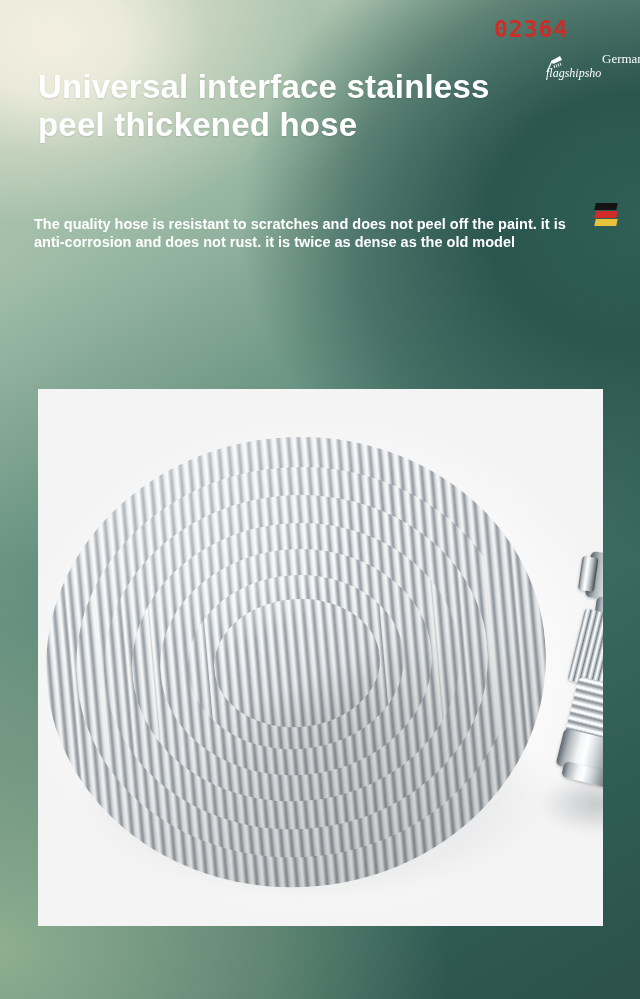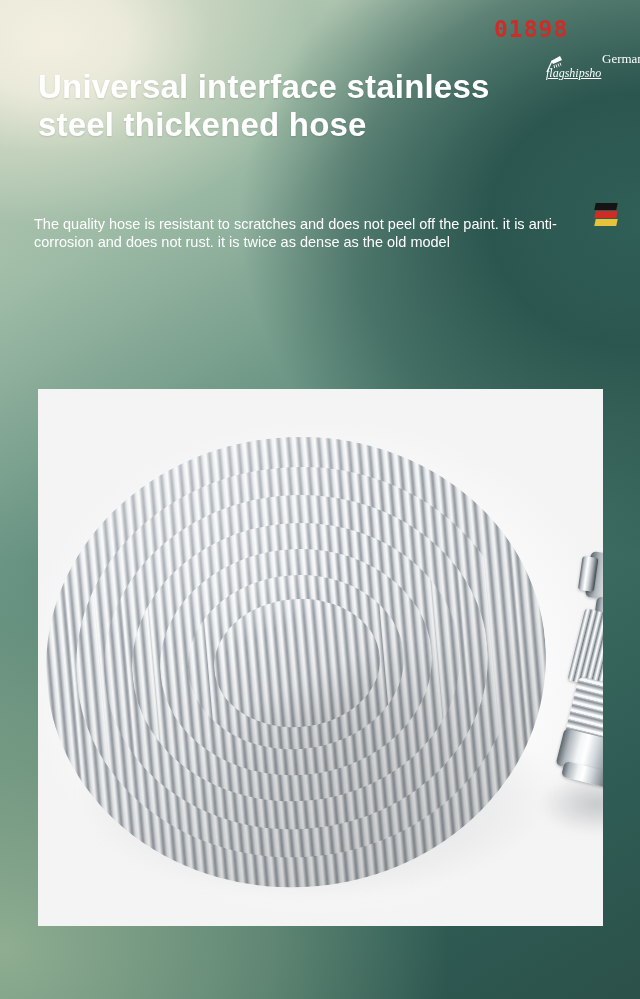--- a/index.html
+++ b/index.html
@@ -61,21 +61,20 @@
   }
   #brand .brand-sub {
     position: absolute;
     left: 0px;
     top: 15px;
     font-family: "Liberation Serif", serif;
     font-style: italic;
     font-size: 12px;
     line-height: 13px;
     white-space: nowrap;
-    text-decoration: underline;
   }
 
   
   #headline {
     position: absolute;
     top: 46px;
     left: 38px;
     width: 490px;
     color: #ffffff;
     font-size: 33px;
@@ -87,21 +86,21 @@
 
   
   #subtitle {
     position: absolute;
     top: 200px;
     left: 34px;
     width: 545px;
     color: #ffffff;
     font-size: 14.5px;
     line-height: 18px;
-    font-weight: 400;
+    font-weight: 700;
   }
 
   
   #flag {
     position: absolute;
     top: 203px;
     left: 595px;
     width: 22px;
     height: 24px;
   }
@@ -234,35 +233,35 @@
     border-radius: 50%;
     background: radial-gradient(ellipse at 50% 50%, rgba(120,125,130,0.38) 0%, rgba(255,255,255,0) 70%);
     filter: blur(5px);
   }
 </style>
 </head>
 <body>
 
 <div id="page">
 
-  <div id="order-code">01898</div>
+  <div id="order-code">02364</div>
 
   <div id="brand">
     <span class="brand-icon">
       <svg width="18" height="20" viewBox="0 0 18 20" aria-hidden="true">
         <path d="M2 18 L7 7" stroke="#ffffff" stroke-width="1.2" fill="none"></path>
         <path d="M6 7 L15 2 L17 6 L8 10 Z" fill="#ffffff"></path>
         <path d="M9 11 L9.6 14 M11 10.4 L11.8 13.4 M13 9.6 L14 12.6 M15 8.8 L16 11.6" stroke="#ffffff" stroke-width="0.9" fill="none"></path>
       </svg>
     </span>
     <span class="brand-name">German</span>
     <span class="brand-sub">flagshipsho</span>
   </div>
 
-  <h1 id="headline">Universal interface stainless steel thickened hose</h1>
+  <h1 id="headline">Universal interface stainless peel thickened hose</h1>
 
   <p id="subtitle">The quality hose is resistant to scratches and does not peel off the paint. it is anti-corrosion and does not rust. it is twice as dense as the old model</p>
 
   <div id="flag">
     <span class="s s1"></span>
     <span class="s s2"></span>
     <span class="s s3"></span>
   </div>
 
   <div id="photo-card">

